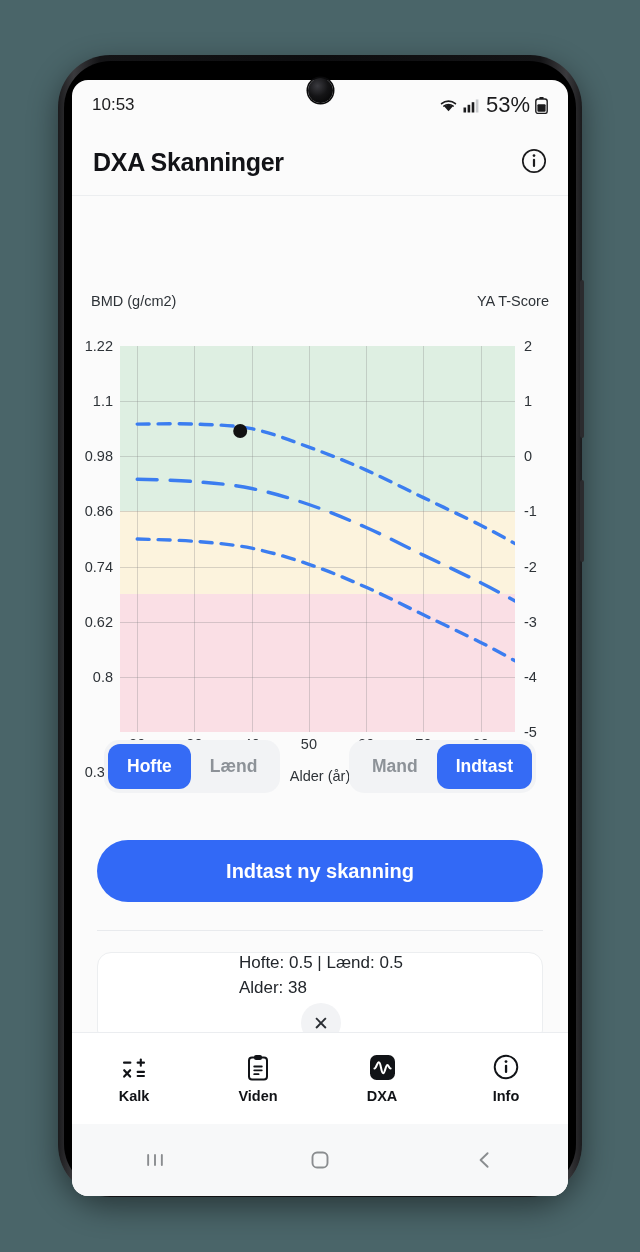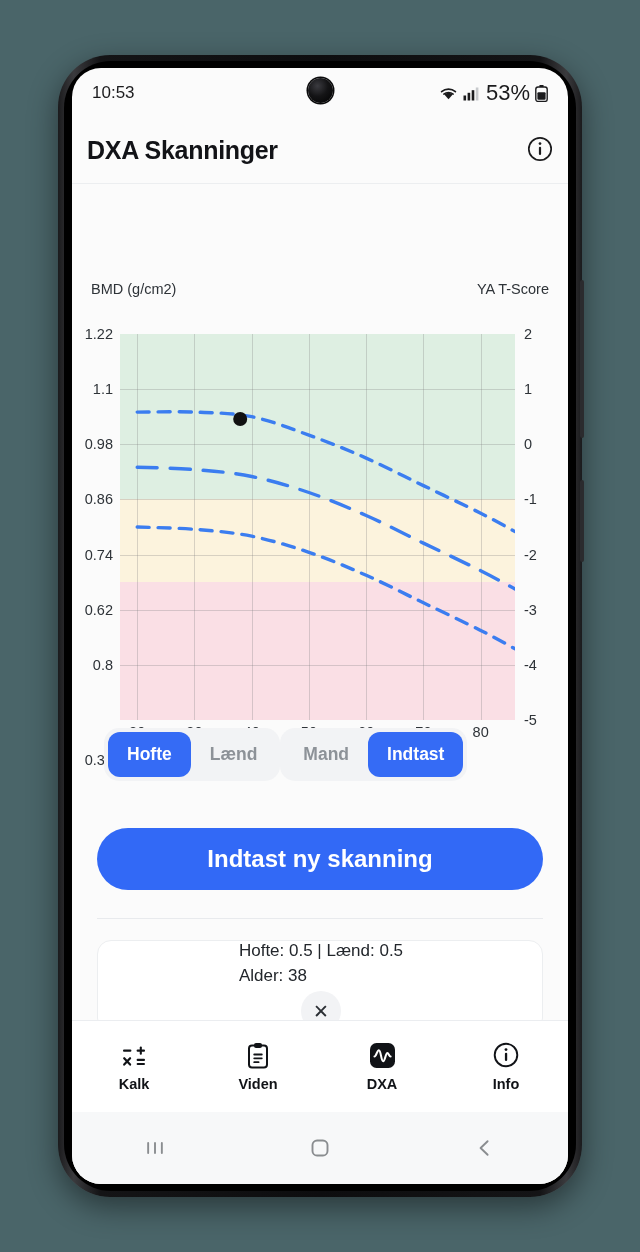--- a/index.html
+++ b/index.html
@@ -20,24 +20,24 @@
     box-shadow: 0 10px 30px rgba(0,0,0,.45);
   }
   #phone-inner-bezel {
     position: absolute; left: 6px; top: 6px;
     width: 512px; height: 1130px;
     background: #000;
     border-radius: 47px;
   }
   #screen {
     position: absolute;
-    left: 72px; top: 68px;
+    left: 72px; top: 80px;
     width: 496px; height: 1116px;
     background: #fbfbfb;
-    border-radius: 29px;
+    border-radius: 16px;
     overflow: hidden;
   }
   .side-btn {
     position: absolute; right: -2px;
     width: 4px; background: #2b2b2e; border-radius: 2px;
   }
   #vol-button { top: 225px; height: 158px; }
   #power-button { top: 425px; height: 82px; }
 
   #camera-hole {
@@ -59,21 +59,21 @@
   }
   #status-right { display: flex; align-items: center; gap: 5px; }
   #status-right svg { display: block; }
   #battery-pct { font-size: 22px; font-weight: 500; margin-left: 2px; }
 
   
   #app-header {
     position: absolute; left: 0; top: 50px;
     width: 496px; height: 66px;
     display: flex; align-items: center; justify-content: space-between;
-    padding: 0 15px;
+    padding: 0 21px;
     border-bottom: 1px solid #eceef0;
     background: #fbfbfb;
   }
   #page-title { font-size: 25px; font-weight: 700; color: #121317; letter-spacing: -.3px; }
 
   
   #chart-section { position: absolute; left: 0; top: 118px; width: 496px; height: 600px; }
   .axis-caption {
     position: absolute; top: 95px;
     font-size: 14.5px; color: #2e3338;
@@ -109,38 +109,38 @@
     transform: translateX(-50%);
   }
   #x-axis-label {
     position: absolute; top: 440px; left: 0; width: 496px;
     text-align: center; font-size: 14.5px; color: #2e3338;
   }
 
   
   #toggle-row {
     position: absolute; left: 0; top: 660px; width: 496px;
-    display: flex; justify-content: flex-start; padding: 0 32px;
+    display: flex; justify-content: space-between; padding: 0 32px;
   }
   .segmented {
     display: flex; background: #f2f3f5; border-radius: 15px; padding: 4px;
   }
   .segment {
     padding: 12px 19px; border-radius: 12px;
     font-size: 17.5px; font-weight: 600; color: #8d9298;
     cursor: pointer; white-space: nowrap;
   }
   .segment.active { background: #356bf5; color: #fff; }
 
   
   #primary-button {
     position: absolute; left: 25px; top: 760px;
     width: 446px; height: 62px;
     background: #3269f6; border-radius: 31px;
-    color: #fff; font-size: 24px; font-weight: 700;
+    color: #fff; font-size: 20px; font-weight: 700;
     display: flex; align-items: center; justify-content: center;
     cursor: pointer; border: none;
   }
 
   #divider {
     position: absolute; left: 25px; top: 850px;
     width: 446px; height: 1px; background: #e8eaed;
   }
 
   

